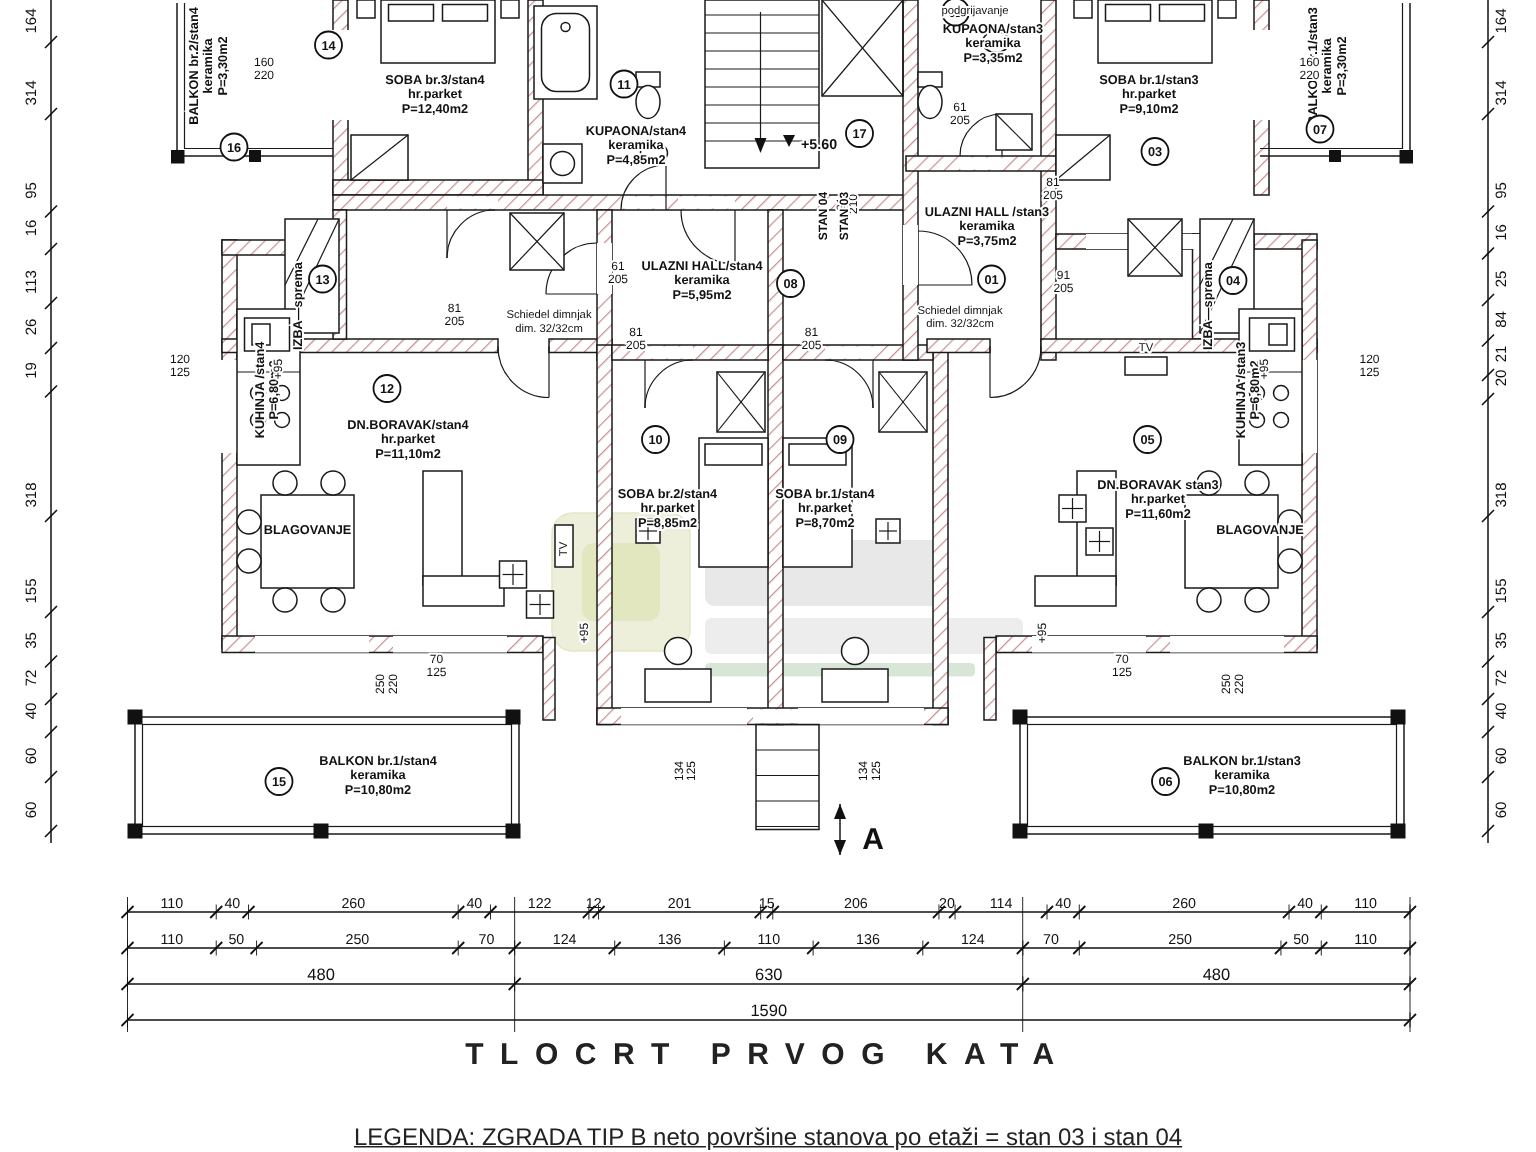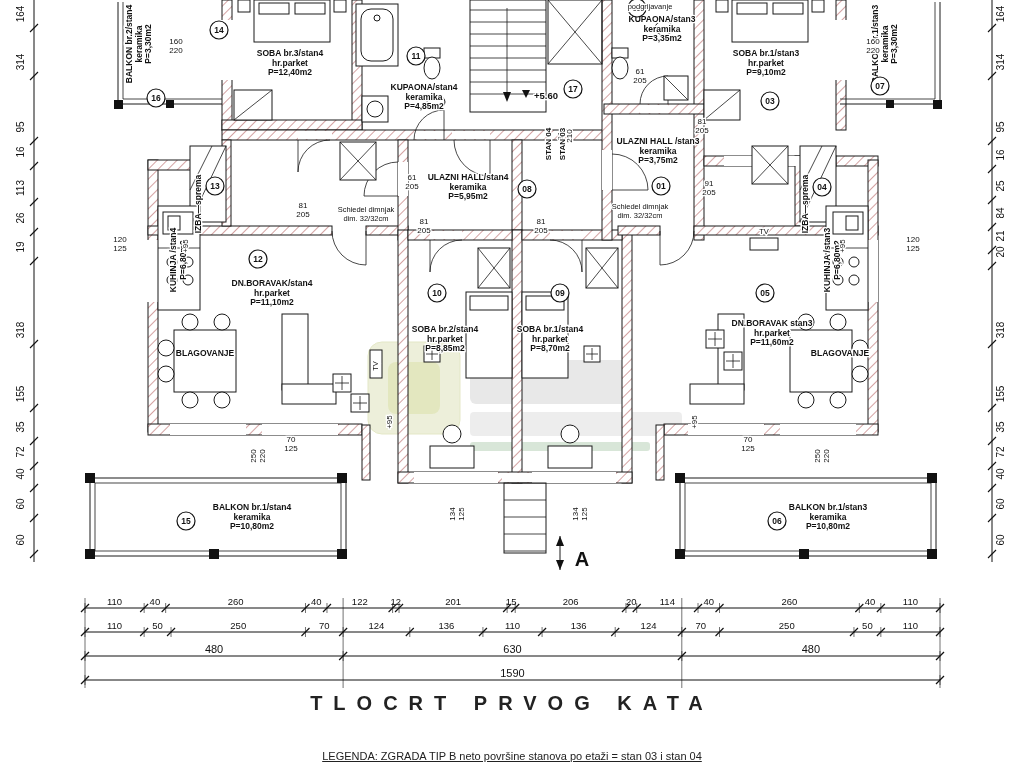--- a/index.html
+++ b/index.html
@@ -9,21 +9,21 @@
   svg text{font-family:"Liberation Sans",sans-serif;}
   .w{fill:url(#hatch);stroke:#1a1a1a;stroke-width:1;}
   .ln{stroke:#1a1a1a;stroke-width:1;fill:none;}
   .thin{stroke:#1a1a1a;stroke-width:0.8;fill:none;}
   .fx{stroke:#1a1a1a;stroke-width:1;fill:#fff;}
   .gap{fill:#fff;stroke:none;}
   .blk{fill:#111;stroke:none;}
   .title{position:absolute;left:0;top:692px;width:1024px;text-align:center;
          font-size:20px;font-weight:600;letter-spacing:0.55em;color:#222;}
   .legend{position:absolute;left:0;top:750px;width:1024px;text-align:center;
-          font-size:11px;color:#222;text-decoration:underline;white-space:nowrap;}
+          font-size:16px;color:#222;text-decoration:underline;white-space:nowrap;}
 </style>
 </head>
 <body>
 
 <div class="page">
 
 <svg id="plan" width="1024" height="768" viewBox="0 0 1024 768">
   <defs>
     <pattern id="hatch" width="7" height="7" patternUnits="userSpaceOnUse" patternTransform="rotate(45)">
       <rect width="7" height="7" fill="#fff"></rect>

